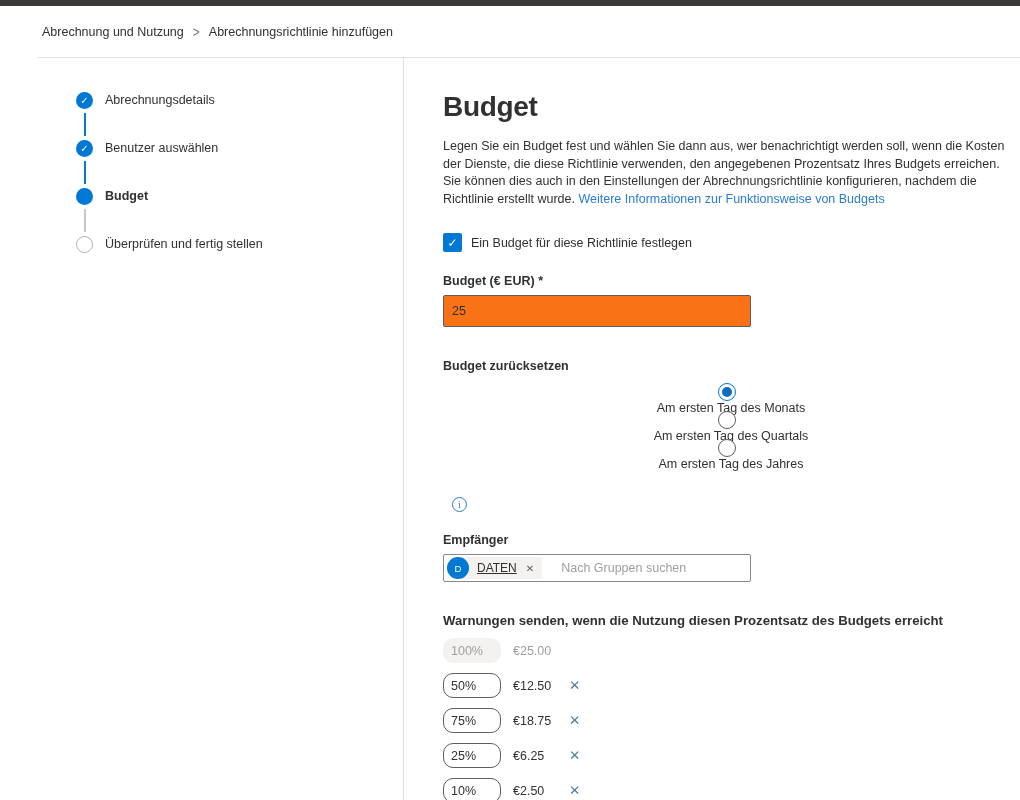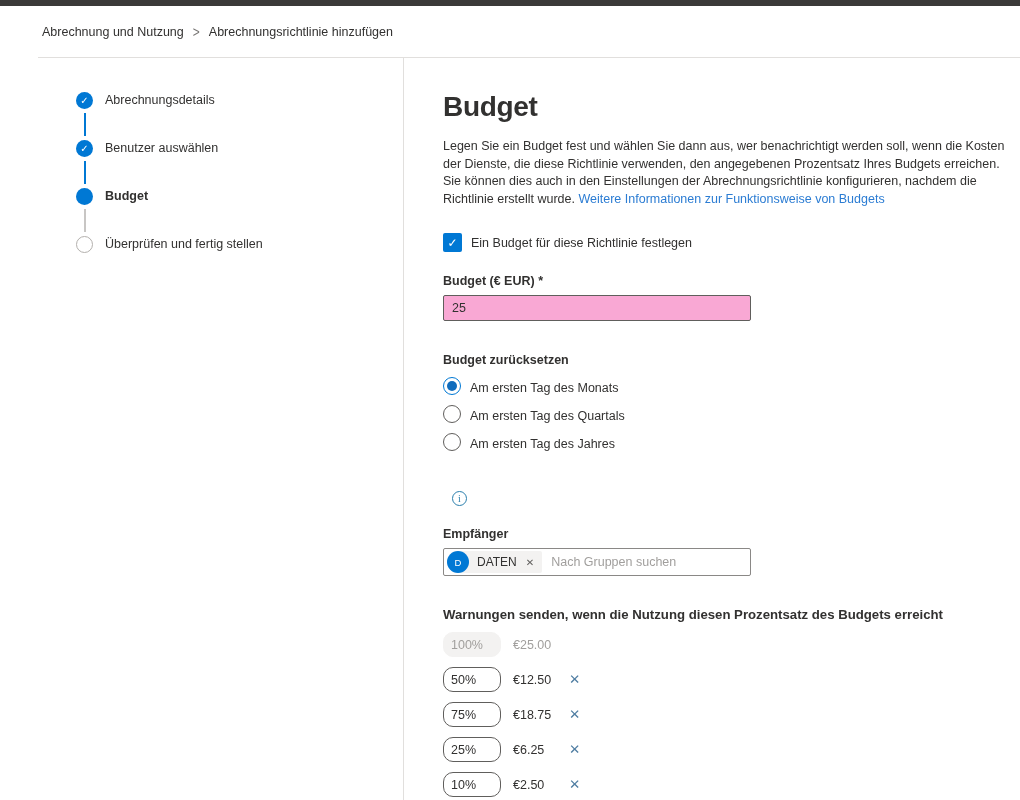--- a/index.html
+++ b/index.html
@@ -54,28 +54,28 @@
   .checkbox-row { margin-top: 25px; display: flex; align-items: center; }
   .checkbox {
     width: 19px; height: 19px; background: #0078d4; border-radius: 2px;
     display: flex; align-items: center; justify-content: center;
     color: #fff; font-size: 12px; cursor: pointer; flex: none;
   }
   .checkbox-label { margin-left: 9px; text-align: center; }
 
   .field-label { margin-top: 22px; font-weight: 700; }
   .text-input {
-    margin-top: 7px; width: 308px; height: 26px;
+    margin-top: 7px; width: 308px; height: 32px;
     border: 1px solid #605e5c; border-radius: 2px;
     font-family: "Liberation Sans", sans-serif; font-size: 12.5px; color: #323130;
-    padding: 0 8px; outline: none; display: block; background: #f9a8d4;
+    padding: 0 8px; outline: none; display: block; background: #f97316;
   }
 
   .group-label { margin-top: 32px; font-weight: 700; }
-  .radio-row { display: flex; align-items: flex-end; margin-top: 10px; height: 18px; cursor: pointer; }
+  .radio-row { display: flex; align-items: center; margin-top: 10px; height: 18px; cursor: pointer; flex-direction: column; }
   .radio { width: 18px; height: 18px; border-radius: 50%; border: 1px solid #605e5c; background: #fff;
     display: flex; align-items: center; justify-content: center; flex: none; }
   .radio.selected { border-color: #0078d4; }
   .radio.selected .radio-dot { width: 10px; height: 10px; border-radius: 50%; background: #0f6cbd; }
   .radio-label { margin-left: 9px; }
 
   .section-label { margin-top: 40px; font-weight: 700; display: flex; align-items: center; }
   .info-icon {
     margin-left: 9px; width: 15px; height: 15px; border-radius: 50%;
     border: 1px solid #2b7fad; color: #2b7fad; font-weight: 400;
@@ -84,23 +84,23 @@
   }
 
   .recipient-label { margin-top: 21px; font-weight: 700; }
   .tag-input {
     margin-top: 7px; width: 308px; height: 28px; border: 1px solid #8a8886; border-radius: 2px;
     display: flex; align-items: center; padding-left: 3px; background: #fff;
   }
   .tag { display: flex; align-items: center; height: 22px; background: #f3f2f1; border-radius: 11px 2px 2px 11px; }
   .tag-avatar { width: 22px; height: 22px; border-radius: 50%; background: #0078d4; color: #fff;
     font-size: 9.5px; display: flex; align-items: center; justify-content: center; flex: none; }
-  .tag-name { padding: 0 7px 0 8px; font-size: 12px; color: #323130; }
+  .tag-name { padding: 0 7px 0 8px; font-size: 12px; color: #323130; text-decoration: underline; }
   .tag-remove { padding: 0 8px 0 2px; color: #605e5c; font-size: 10px; cursor: pointer; }
-  .tag-search { border: none; outline: none; margin-left: 9px; flex: 1; min-width: 40px;
+  .tag-search { border: none; outline: none; margin-left: 19px; flex: 1; min-width: 40px;
     font-family: "Liberation Sans", sans-serif; font-size: 12.5px; color: #323130; }
   .tag-search::placeholder { color: #a19f9d; }
 
   .alerts-heading { margin-top: 31px; font-weight: 700; font-size: 13.2px; }
   .alert-row { display: flex; align-items: center; margin-top: 10px; height: 25px; }
   .pct-input {
     width: 58px; height: 25px; border: 1px solid #605e5c; border-radius: 10px;
     font-family: "Liberation Sans", sans-serif; font-size: 12.5px; color: #323130;
     padding: 0 7px; outline: none; background: #fff;
   }

